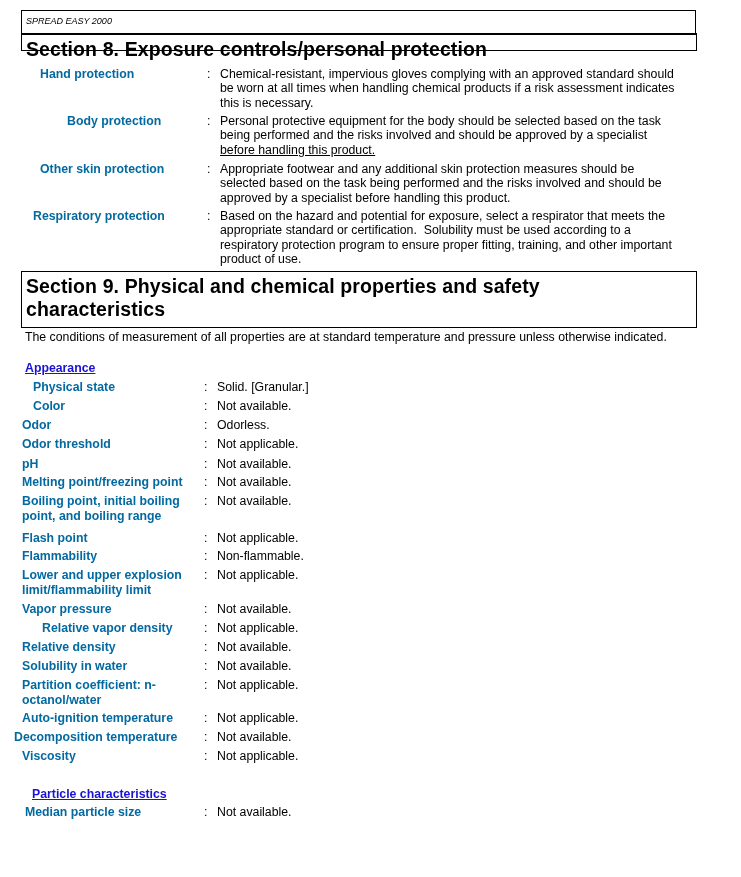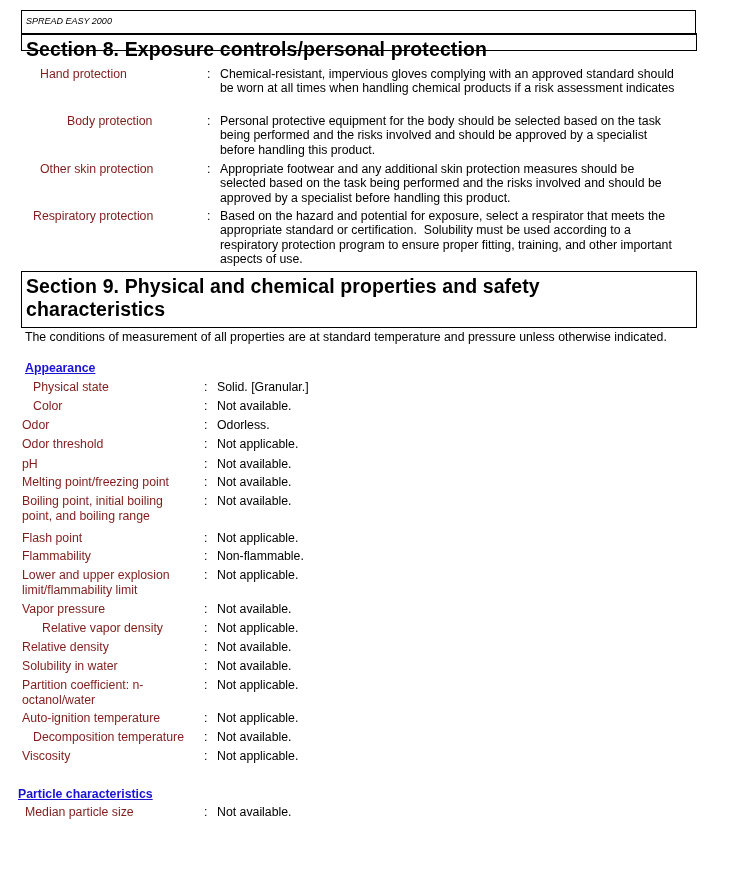--- a/index.html
+++ b/index.html
@@ -8,21 +8,21 @@
   .doc-header { position: absolute; left: 21px; top: 10px; width: 675px; height: 23px;
                 border: 1px solid #000; border-bottom: none; box-sizing: border-box; }
   .doc-header span { position: absolute; left: 4px; top: 5px; font-size: 9px; font-style: italic; }
   .sec-box { position: absolute; left: 21px; width: 676px; box-sizing: border-box;
              border: 1px solid #000; border-top: 2px solid #000; }
   .sec-box h2 { margin: 0; font-size: 19.5px; font-weight: bold; line-height: 23px;
                 padding: 3px 4px 0 4px; letter-spacing: 0.1px; }
   #sec8 { top: 33px; height: 18px; }
   #sec9 { top: 271px; height: 57px; border-top: 1px solid #000; }
   .row { position: absolute; font-size: 12.3px; line-height: 14.3px; }
-  .lbl { color: #7f1d1d; font-weight: normal; }
+  .lbl { color: #0369a1; font-weight: bold; }
   .colon { position: absolute; }
   .val { position: absolute; }
   .s8 .lbl { position: absolute; font-size: 12.3px; }
   .intro { position: absolute; left: 25px; top: 330px; font-size: 12.3px; }
   .sub-head { position: absolute; color: #1a12d4; font-weight: bold; text-decoration: underline;
               font-size: 12.3px; }
   .prop { position: absolute; left: 0; width: 741px; font-size: 12.3px; line-height: 15px; }
   .prop .lbl { position: absolute; }
   .prop .colon { left: 204px; }
   .prop .val { left: 217px; }
@@ -38,48 +38,49 @@
   <h2>Section 8. Exposure controls/personal protection</h2>
 </div>
 
 <div id="sec8-items">
     <div class="row s8" style="left: 0px; top: 67px; width: 741px;">
       <div class="lbl" style="left: 40px; position: absolute;">Hand protection</div>
       <div class="colon" style="left: 207px;">:</div>
       <div class="val" style="left: 220px;">
         <div style="white-space: pre;">Chemical-resistant, impervious gloves complying with an approved standard should</div>
         <div style="white-space: pre;">be worn at all times when handling chemical products if a risk assessment indicates</div>
+        <div style="white-space: pre;">this is necessary.</div>
       </div>
     </div>
     <div class="row s8" style="left: 0px; top: 114px; width: 741px;">
       <div class="lbl" style="left: 40px; position: absolute; padding-left: 27px;">Body protection</div>
       <div class="colon" style="left: 207px;">:</div>
       <div class="val" style="left: 220px;">
         <div style="white-space: pre;">Personal protective equipment for the body should be selected based on the task</div>
         <div style="white-space: pre;">being performed and the risks involved and should be approved by a specialist</div>
-        <div style="white-space: pre;">before handling this product.</div>
+        <div style="white-space: pre; text-decoration: underline;">before handling this product.</div>
       </div>
     </div>
     <div class="row s8" style="left: 0px; top: 162px; width: 741px;">
       <div class="lbl" style="left: 40px; position: absolute;">Other skin protection</div>
       <div class="colon" style="left: 207px;">:</div>
       <div class="val" style="left: 220px;">
         <div style="white-space: pre;">Appropriate footwear and any additional skin protection measures should be</div>
         <div style="white-space: pre;">selected based on the task being performed and the risks involved and should be</div>
         <div style="white-space: pre;">approved by a specialist before handling this product.</div>
       </div>
     </div>
     <div class="row s8" style="left: 0px; top: 209px; width: 741px;">
       <div class="lbl" style="left: 33px; position: absolute;">Respiratory protection</div>
       <div class="colon" style="left: 207px;">:</div>
       <div class="val" style="left: 220px;">
         <div style="white-space: pre;">Based on the hazard and potential for exposure, select a respirator that meets the</div>
         <div style="white-space: pre;">appropriate standard or certification.  Solubility must be used according to a</div>
         <div style="white-space: pre;">respiratory protection program to ensure proper fitting, training, and other important</div>
-        <div style="white-space: pre;">aspects of use.</div>
+        <div style="white-space: pre;">product of use.</div>
       </div>
     </div>
   </div>
 
 <div class="sec-box" id="sec9">
   <h2>
     <span>Section 9. Physical and chemical properties and safety</span><br>
     <span>characteristics</span>
   </h2>
 </div>
@@ -198,36 +199,36 @@
       <div class="val">Not applicable.</div>
     </div>
     <div class="prop" style="top: 711px;">
       <div class="lbl" style="left: 22px;">
         <div>Auto-ignition temperature</div>
       </div>
       <div class="colon">:</div>
       <div class="val">Not applicable.</div>
     </div>
     <div class="prop" style="top: 730px;">
-      <div class="lbl" style="left: 33px;">
+      <div class="lbl" style="left: 14px;">
         <div>Decomposition temperature</div>
       </div>
       <div class="colon">:</div>
       <div class="val">Not available.</div>
     </div>
     <div class="prop" style="top: 749px;">
       <div class="lbl" style="left: 22px;">
         <div>Viscosity</div>
       </div>
       <div class="colon">:</div>
       <div class="val">Not applicable.</div>
     </div>
   </div>
 
-<div class="sub-head" style="left:18px; top:787px;">Particle characteristics</div>
+<div class="sub-head" style="left:32px; top:787px;">Particle characteristics</div>
 
 <div id="particle-props">
     <div class="prop" style="top: 805px;">
       <div class="lbl" style="left: 25px;">
         <div>Median particle size</div>
       </div>
       <div class="colon">:</div>
       <div class="val">Not available.</div>
     </div>
   </div>

